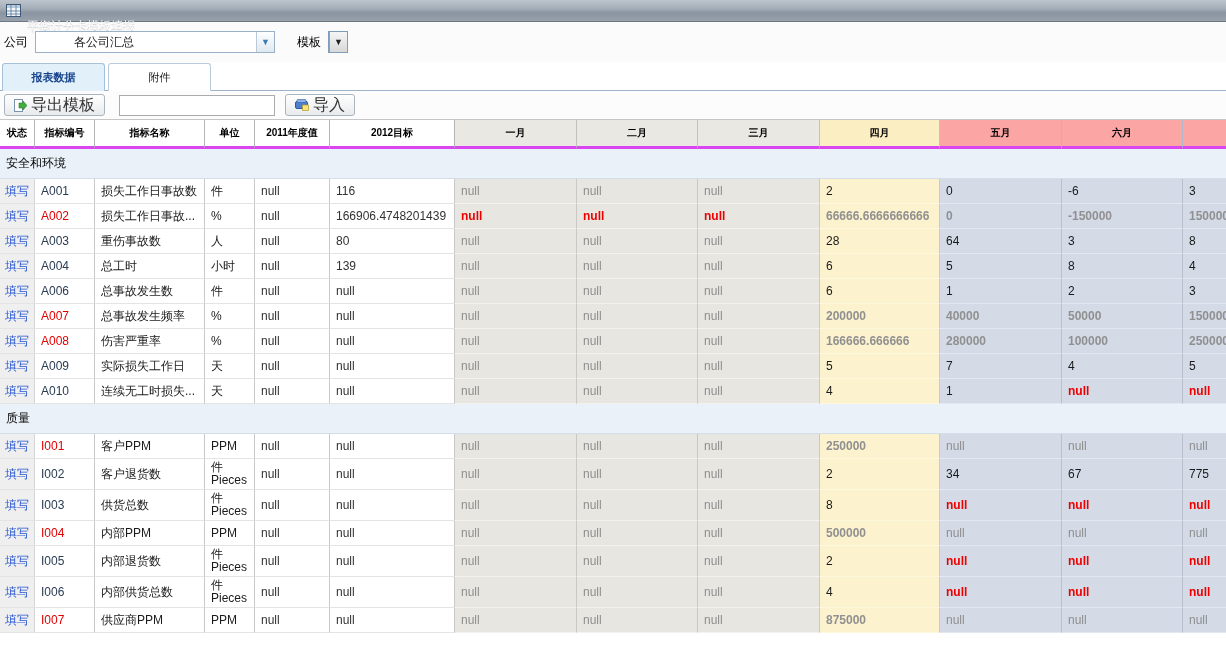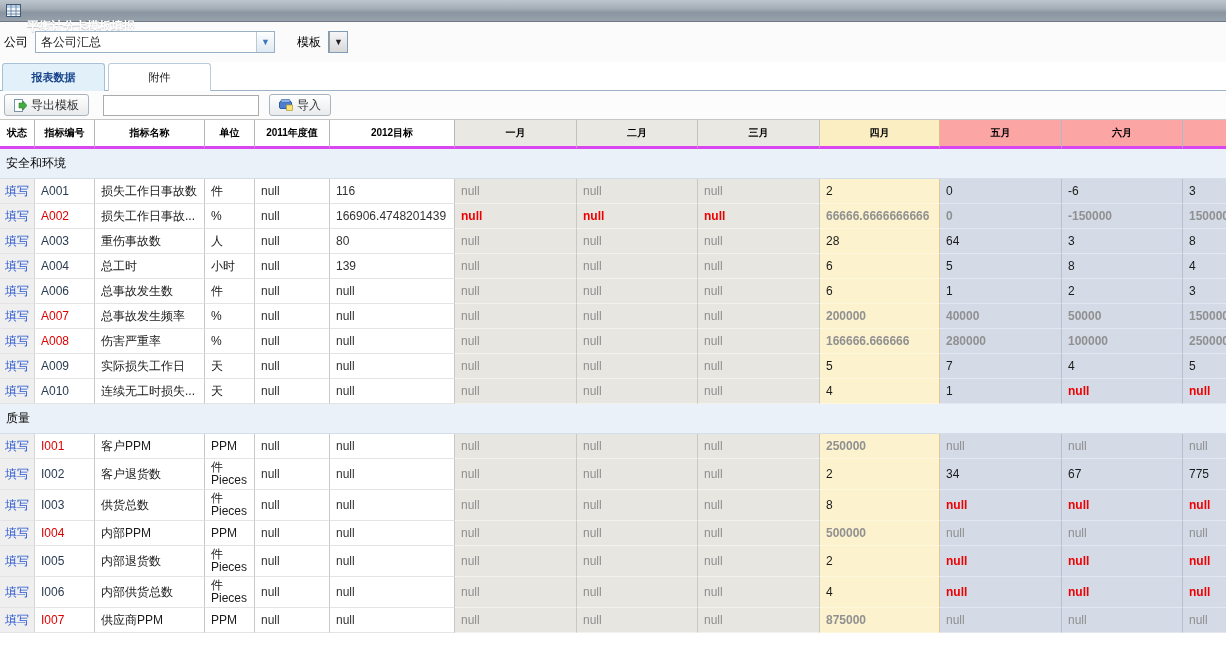--- a/index.html
+++ b/index.html
@@ -6,45 +6,45 @@
   html,body { background:#fff; }
   body { font-family:"Liberation Sans","DejaVu Sans",sans-serif; }
   .app { position:relative; width:1226px; height:647px; overflow:hidden; background:#fff; }
 
   
   .titlebar{
     height:22px; display:flex; align-items:center; gap:6px; padding:0 6px;
     background:linear-gradient(#bdc5ce 0%, #a5aeb8 40%, #8b95a1 60%, #97a1ac 100%);
     border-bottom:1px solid #6e7885;
   }
-  .titlebar .ttl{ color:#fff; font-size:12px; font-weight:bold; text-shadow:0 1px 1px rgba(0,0,0,.25);margin-top:31px; }
+  .titlebar .ttl{ color:#fff; font-size:12px; font-weight:normal; text-shadow:0 1px 1px rgba(0,0,0,.25);margin-top:31px; }
   .title-icon{ display:inline-block; line-height:0; }
 
   
   .filterbar{ height:40px; display:flex; align-items:center; background:#fbfbfb; padding-left:4px; }
   .filterbar label{ font-size:12px; color:#000; margin-right:7px; }
   .sel{ height:22px; display:flex; align-items:stretch; border:1px solid #9ab0c6; background:#fff; cursor:pointer; }
-  .sel .sel-text{ font-size:12px; line-height:20px; padding:0 5px; white-space:nowrap; overflow:hidden; }
+  .sel .sel-text{ font-size:12px; line-height:20px; padding:0 5px; white-space:nowrap; overflow:hidden;margin-left:33px; }
   .sel.company{ width:240px; margin-right:22px; }
   .sel.company .sel-text{ flex:1; color:#222; }
   .sel .arrow-btn{ width:18px; display:flex; align-items:center; justify-content:center;
     background:linear-gradient(#fdfefe,#dfe9f1); border-left:1px solid #b9c9d8; color:#3a7ab8; font-size:9px; }
   .sel.tpl{ border:1px solid #7f9db9; }
   .sel.tpl .sel-text{ background:#2f7fe0; color:#fff; }
   .sel.tpl .arrow-btn{ background:linear-gradient(#f6f6f6,#d8d8d8); border-left:1px solid #a0a0a0; color:#222; }
 
   
   .tabstrip{ height:29px; display:flex; gap:3px; padding-left:2px; background:#fff; border-bottom:1px solid #9cb3ca; }
   .tab{ width:103px; height:28px; line-height:27px; margin-top:1px; text-align:center; font-size:11px;
     border:1px solid #b9cbdc; border-bottom:none; border-radius:3px 3px 0 0; background:#fff; color:#222; cursor:pointer; }
   .tab.active{ background:#e2f0fa; color:#15428b; font-weight:bold; border-color:#a5c0d8; }
 
   
   .toolbar{ height:28px; display:flex; align-items:center; padding:0 4px; background:#fcfcfc; }
-  .tbtn{ height:22px; display:flex; align-items:center; gap:4px; padding:0 9px; font-size:12px; color:#333;
+  .tbtn{ height:22px; display:flex; align-items:center; gap:4px; padding:0 9px; font-size:16px; color:#333;
     font-family:inherit; border:1px solid #aab4bf; border-radius:3px; background:linear-gradient(#ffffff,#e8eaec); cursor:pointer; }
   .toolbar input{ width:156px; height:21px; margin:0 10px 0 14px; border:1px solid #ababab; font-size:12px; padding:0 4px; }
 
   
   table{ border-collapse:separate; border-spacing:0; table-layout:fixed; width:1305px; border-top:1px solid #c6c6c6; }
   th{ height:29px; font-size:10px; font-weight:bold; color:#000; text-align:center;
       border-right:1px solid #b5b5b5; border-bottom:3px solid #d946ef; background:#fff; overflow:hidden; white-space:nowrap; }
   th.h-gray{ background:#e9e8e3; border-right-color:#c2c1bb; }
   th.h-apr { background:#fbeec3; border-right-color:#d6c28a; }
   th.h-blue{ background:#fca5a5; border-right-color:#aeb9ca; }

